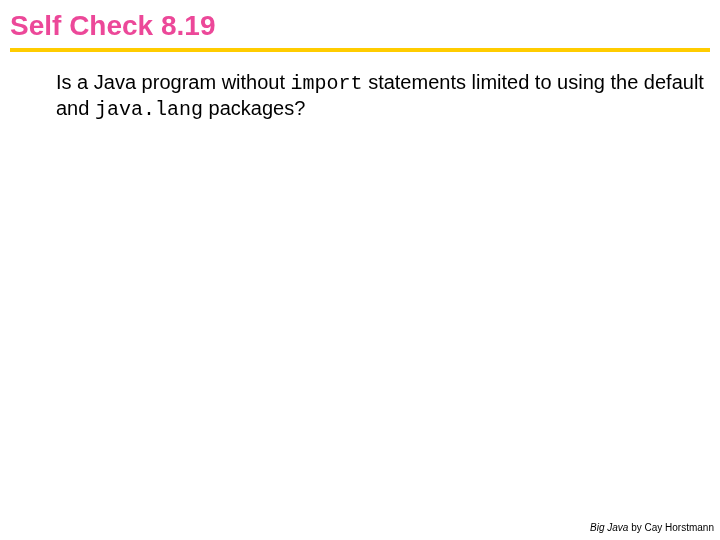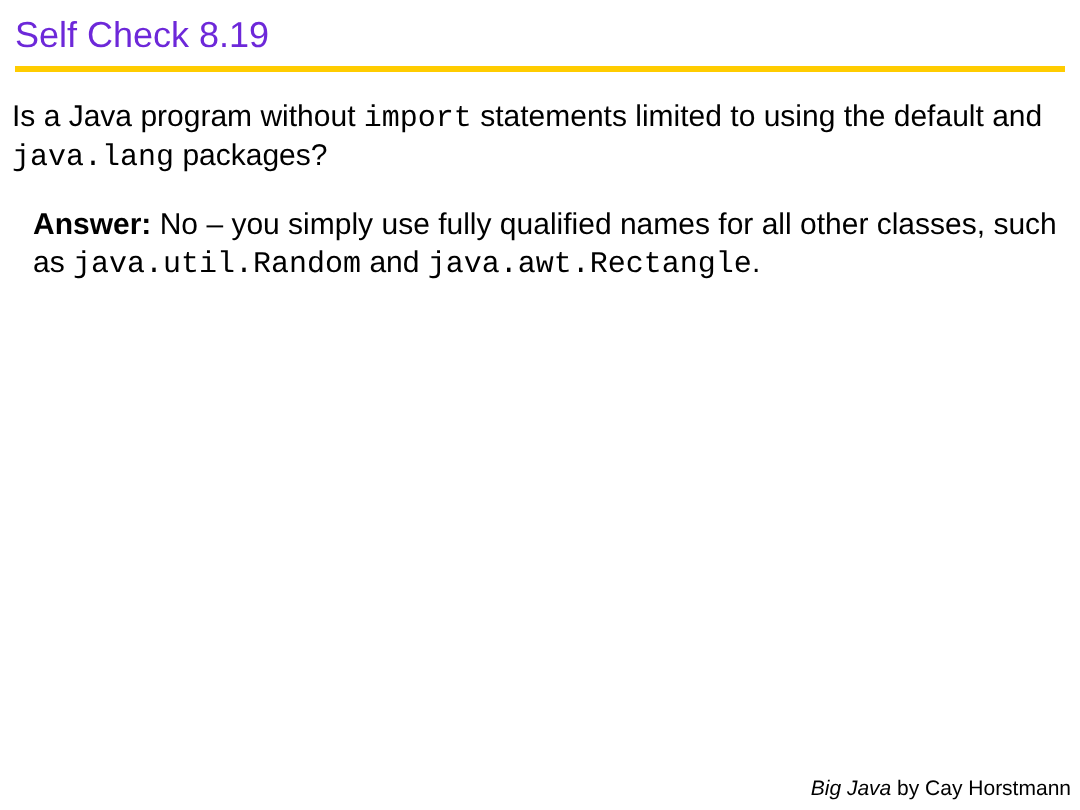--- a/index.html
+++ b/index.html
@@ -15,75 +15,73 @@
   .slide {
     position: relative;
     width: 720px;
     height: 540px;
     box-sizing: border-box;
   }
   .header-block {
     padding: 10px 10px 0 10px;
   }
   .title {
-    font-size: 24px;
-    font-weight: normal;
-    color: #6d28d9;
+    font-size: 28px;
+    font-weight: bold;
+    color: #ec4899;
     padding-bottom: 6px;
   }
   .rule {
     height: 4px;
     background: #ffcc00;
     width: 100%;
   }
   .question {
     padding: 18px 14px 0 8px;
     font-size: 20px;
     line-height: 1.25;
+    margin-left: 48px;
   }
   .answer {
     padding: 20px 12px 0 22px;
     font-size: 20px;
     line-height: 1.25;
   }
   .mono {
     font-family: "Courier New", Courier, monospace;
   }
   .bold {
     font-weight: bold;
   }
   .footer {
     position: absolute;
     right: 6px;
     bottom: 6px;
     text-align: right;
-    font-size: 14px;
+    font-size: 10px;
     line-height: 1.25;
   }
   .footer .book {
     font-style: italic;
   }
 </style>
 </head>
 <body>
 
 <div class="slide">
 
   <div class="header-block">
     <div class="title">Self Check 8.19</div>
     <div class="rule"></div>
   </div>
 
   <div class="question">
     <span>Is a Java program without </span><span class="mono">import</span><span> statements limited to using the default and </span><span class="mono">java.lang</span><span> packages?</span>
   </div>
 
-  <div class="answer">
-    <span class="bold">Answer:</span><span> No – you simply use fully qualified names for all other classes, such as </span><span class="mono">java.util.Random</span><span> and </span><span class="mono">java.awt.Rectangle</span><span>.</span>
-  </div>
 
   <div class="footer">
     <div>
       <span class="book">Big Java</span><span> by Cay Horstmann</span>
     </div>
   </div>
 
 </div>
 
 </body></html>

